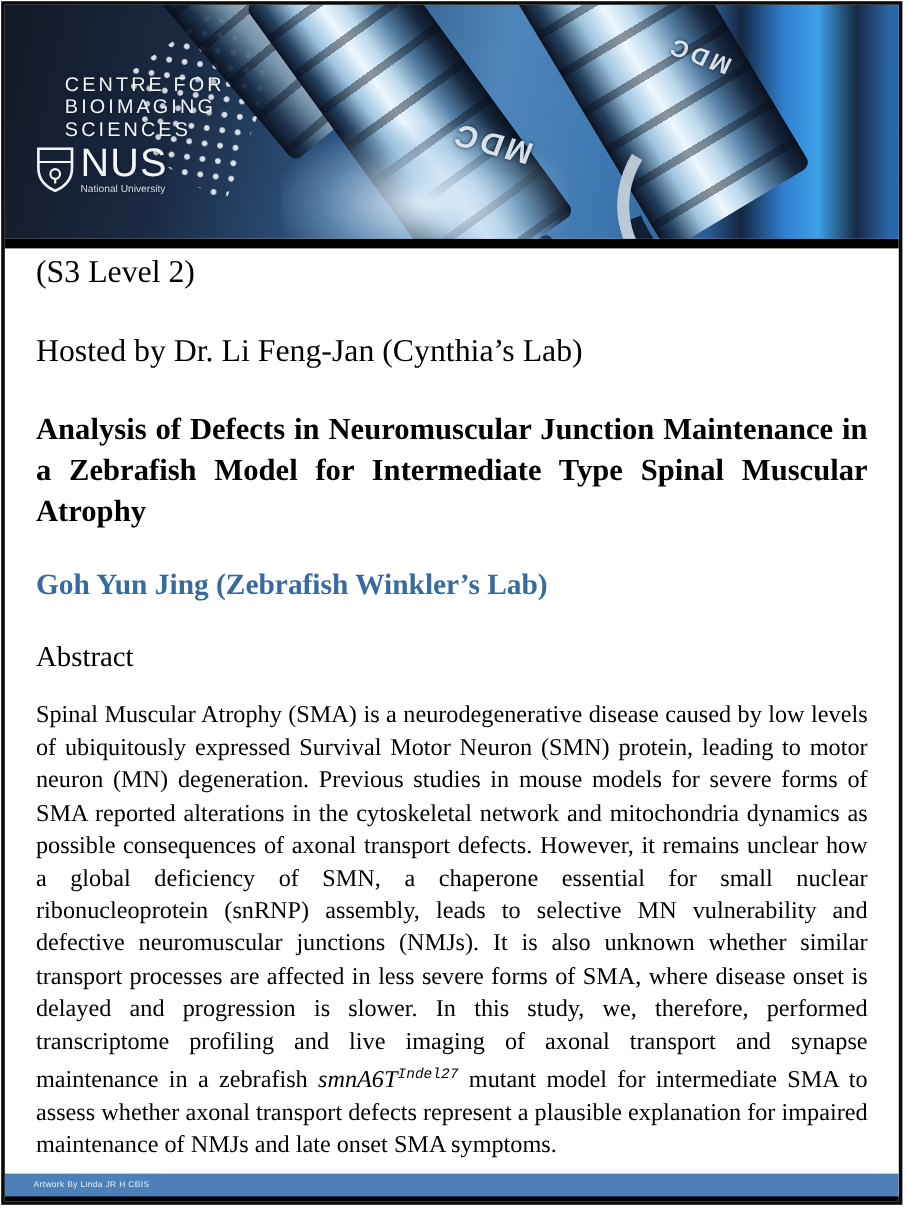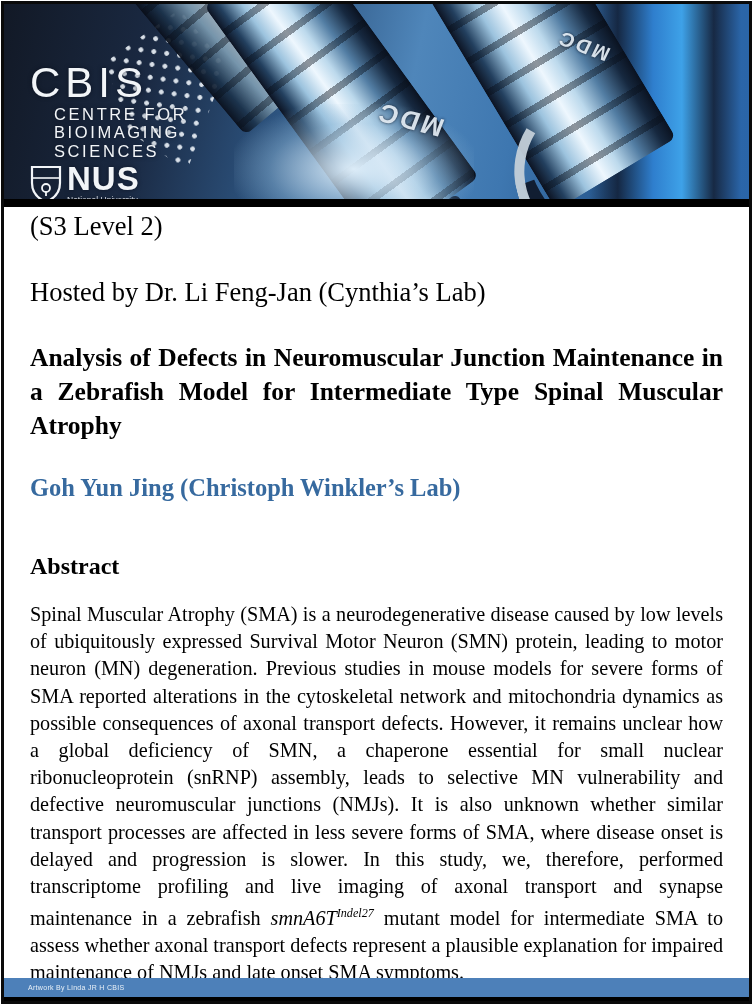--- a/index.html
+++ b/index.html
@@ -88,43 +88,43 @@
   .logo {
     position:absolute; left:26px; top:58px;
     color:#f2f5f8; font-family:"Liberation Sans", sans-serif;
     text-shadow:0 0 4px rgba(5,10,20,.55);
   }
   .logo-acronym { font-size:42px; line-height:1.02; letter-spacing:5px; font-weight:400; }
   .logo-sub { font-size:16.5px; line-height:1.12; letter-spacing:2.6px; font-weight:400;margin-left:24px; }
   .nus-row { display:flex; align-items:flex-start; margin-top:3px; }
   .shield { margin-top:2px; }
   .nus-col { margin-left:5px; }
-  .nus-acronym { font-size:33px; font-weight:bold; line-height:.95; letter-spacing:1px; }
+  .nus-acronym { font-size:33px; font-weight:normal; line-height:.95; letter-spacing:1px; }
   .nus-name { font-size:8.5px; line-height:1.25; opacity:.85; }
 
   .header-rule { height:8px; background:#000; }
 
   
   .content { padding:0 26px; }
   .date-line { margin:14px 0 0; font-size:26.5px; line-height:38px; }
   .date-line sup { font-size:.62em; line-height:0; }
   .location-line { margin:0; font-size:26.5px; line-height:38px; }
   .host-line { margin:28px 0 0; font-size:26.5px; line-height:38px; }
   .talk-title {
     margin:30px 0 0; font-size:25.5px; font-weight:bold; line-height:34px;
     color:#000000; text-align:justify; text-align-last:left;
   }
   .speaker { margin:28px 0 0; font-size:24.5px; font-weight:bold; color:#376a9f; line-height:34px; }
-  .abstract-heading { margin:46px 0 0; font-size:24px; font-weight:bold; line-height:30px; }
+  .abstract-heading { margin:28px 0 0; font-size:24px; font-weight:normal; line-height:30px; }
   .abstract-body {
     margin:20px 0 0; font-size:20.2px; line-height:27.2px;
     text-align:justify; text-align-last:left;
   }
   .gene { font-style:italic; }
-  .gene-sup { font-style:italic; font-size:.6em; }
+  .gene-sup { font-style:italic; font-size:.6em;font-family:Liberation Mono, monospace; }
 
   
   .footer-bar {
     position:absolute; left:0; right:0; bottom:0; height:19px;
     background:#4d80b9; border-bottom:4px solid #000;
     display:flex; align-items:center;
   }
   .credit {
     font-family:"Liberation Sans", sans-serif; font-size:7px;
     color:#e8f0f8; margin-left:24px; letter-spacing:.3px;
@@ -150,21 +150,20 @@
       <div class="barrel"></div>
     </div>
     <div class="glow"></div>
     <div class="cable-dark"></div>
     <div class="cable-light"></div>
 
     <span class="mdc mdc-1">MDC</span>
     <span class="mdc mdc-2">MDC</span>
 
     <div class="logo">
-      <div class="logo-acronym">CBIS</div>
       <div class="logo-sub">CENTRE FOR</div>
       <div class="logo-sub">BIOIMAGING</div>
       <div class="logo-sub">SCIENCES</div>
       <div class="nus-row">
         <svg class="shield" width="32" height="38" viewBox="0 0 32 38">
           <path d="M2 2 H30 V18 C30 29 23 34 16 37 C9 34 2 29 2 18 Z" fill="none" stroke="#f2f5f8" stroke-width="2.2"></path>
           <line x1="2" y1="13" x2="30" y2="13" stroke="#f2f5f8" stroke-width="1.6"></line>
           <circle cx="16" cy="23" r="4" fill="none" stroke="#f2f5f8" stroke-width="1.8"></circle>
           <path d="M16 27 L16 31" stroke="#f2f5f8" stroke-width="1.8"></path>
         </svg>
@@ -180,21 +179,21 @@
   <div class="header-rule"></div>
 
   <div class="content">
 
     <p class="location-line">(S3 Level 2)</p>
 
     <p class="host-line">Hosted by Dr. Li Feng-Jan (Cynthia’s Lab)</p>
 
     <h1 class="talk-title">Analysis of Defects in Neuromuscular Junction Maintenance in a Zebrafish Model for Intermediate Type Spinal Muscular Atrophy</h1>
 
-    <h2 class="speaker">Goh Yun Jing (Christoph Winkler’s Lab)</h2>
+    <h2 class="speaker">Goh Yun Jing (Zebrafish Winkler’s Lab)</h2>
 
     <h3 class="abstract-heading">Abstract</h3>
 
     <p class="abstract-body"><span>Spinal Muscular Atrophy (SMA) is a neurodegenerative disease caused by low levels of ubiquitously expressed Survival Motor Neuron (SMN) protein, leading to motor neuron (MN) degeneration. Previous studies in mouse models for severe forms of SMA reported alterations in the cytoskeletal network and mitochondria dynamics as possible consequences of axonal transport defects. However, it remains unclear how a global deficiency of SMN, a chaperone essential for small nuclear ribonucleoprotein (snRNP) assembly, leads to selective MN vulnerability and defective neuromuscular junctions (NMJs). It is also unknown whether similar transport processes are affected in less severe forms of SMA, where disease onset is delayed and progression is slower. In this study, we, therefore, performed transcriptome profiling and live imaging of axonal transport and synapse maintenance in a zebrafish </span><span class="gene">smnA6T</span><sup class="gene-sup">Indel27</sup><span> mutant model for intermediate SMA to assess whether axonal transport defects represent a plausible explanation for impaired maintenance of NMJs and late onset SMA symptoms.</span></p>
 
   </div>
 
   <div class="footer-bar">
     <span class="credit">Artwork By Linda JR H CBIS</span>
   </div>

